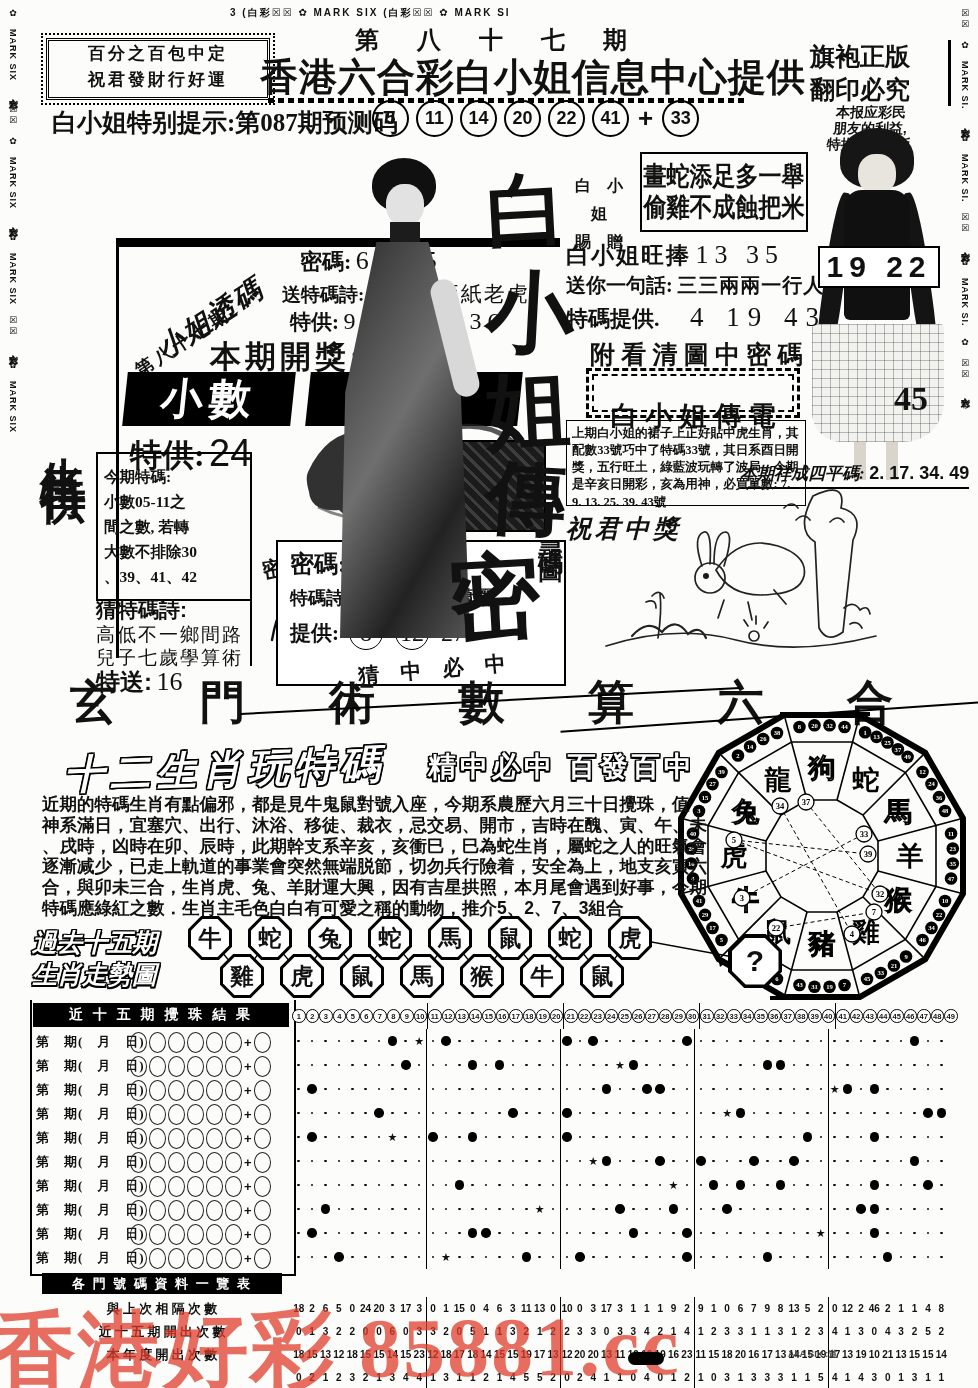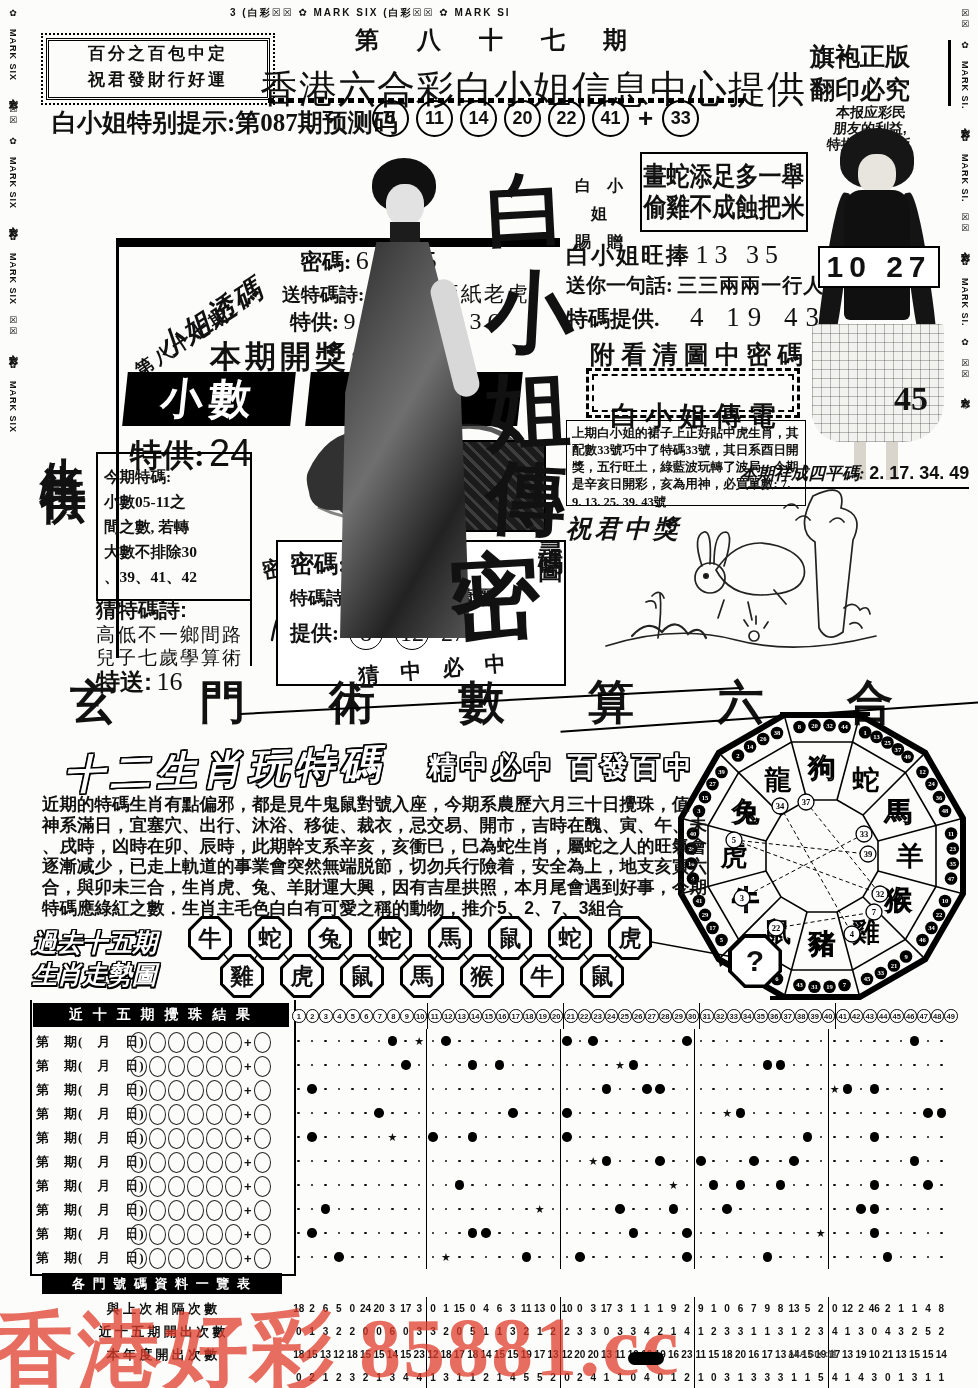--- a/index.html
+++ b/index.html
@@ -9,21 +9,21 @@
   .serif{font-family:"Liberation Serif","DejaVu Serif",serif;}
   .b{font-weight:bold;}
   .nowrap{white-space:nowrap;}
   .outline{color:#fff;text-shadow:-1.5px -1.5px 0 #000,1.5px -1.5px 0 #000,-1.5px 1.5px 0 #000,1.5px 1.5px 0 #000,0 -1.5px 0 #000,0 1.5px 0 #000,-1.5px 0 0 #000,1.5px 0 0 #000;}
   .edgestrip{width:26px;top:0;bottom:0;display:flex;flex-direction:column;align-items:center;gap:10px;padding-top:8px;font-size:9px;font-weight:bold;}
   .edgestrip span{writing-mode:vertical-rl;text-orientation:mixed;letter-spacing:1px;}
   .topstrip{left:230px;top:6px;font-size:10px;font-weight:bold;letter-spacing:2px;}
   .luckbox{left:46px;top:38px;width:218px;height:56px;border:3px double #000;outline:2px dotted #000;outline-offset:3px;
            text-align:center;font-size:17px;font-weight:bold;line-height:26px;letter-spacing:3px;}
   .issue{left:300px;top:24px;width:420px;text-align:center;font-size:24px;font-weight:bold;letter-spacing:38px;}
-  .maintitle{left:260px;top:64px;width:500px;text-align:center;font-size:38px;font-weight:normal;letter-spacing:1px;}
+  .maintitle{left:260px;top:52px;width:500px;text-align:center;font-size:38px;font-weight:bold;letter-spacing:1px;}
   .titlewave{left:268px;top:98px;width:480px;height:5px;
      background:repeating-linear-gradient(90deg,#000 0 6px,transparent 6px 10px);}
   .copyright{left:810px;top:40px;width:130px;font-size:25px;font-weight:bold;line-height:33px;border-right:3px solid #000;padding-right:8px;text-align:left;}
   .predlabel{left:52px;top:106px;font-size:25px;font-weight:bold;}
   .prednums{left:372px;top:100px;display:flex;gap:7px;align-items:center;}
   .pnum{width:33px;height:33px;border:2.4px solid #000;border-radius:50%;display:flex;align-items:center;justify-content:center;
         font-size:18px;font-weight:bold;}
   .plus{font-size:26px;font-weight:bold;margin:0 2px;}
   .notelines{left:800px;top:104px;width:140px;font-size:14px;font-weight:bold;line-height:16px;text-align:center;transform:skewX(-4deg);}
   .blackbar{background:#000;color:#fff;font-weight:bold;}
@@ -113,21 +113,21 @@
     <div>朋友的利益,</div>
     <div>特推出加强版</div>
   </div>
 
   <div class="abs" style="left:806px;top:128px;width:150px;height:352px;">
     <div class="abs" style="left:34px;top:0;width:74px;height:60px;background:#161616;border-radius:50% 50% 40% 40%;"></div>
     <div class="abs" style="left:52px;top:26px;width:38px;height:40px;background:#e8e4de;border-radius:45%;"></div>
     <div class="abs" style="left:18px;top:64px;width:20px;height:180px;background:#141414;border-radius:40%;transform:rotate(8deg);"></div>
     <div class="abs" style="left:104px;top:64px;width:20px;height:180px;background:#141414;border-radius:40%;transform:rotate(-8deg);"></div>
     <div class="abs" style="left:38px;top:62px;width:66px;height:130px;background:#101010;border-radius:18px 18px 6px 6px;"></div>
-    <div class="abs" style="left:12px;top:118px;width:118px;height:38px;background:#fff;border:2px solid #000;display:flex;align-items:center;justify-content:center;font-size:30px;font-weight:bold;letter-spacing:6px;">10 27</div>
+    <div class="abs" style="left:12px;top:118px;width:118px;height:38px;background:#fff;border:2px solid #000;display:flex;align-items:center;justify-content:center;font-size:30px;font-weight:bold;letter-spacing:6px;">19 22</div>
     <div class="abs plaid" style="left:6px;top:196px;width:132px;height:118px;border-radius:4px 4px 40px 30px;"></div>
     <div class="abs serif b" style="left:88px;top:252px;font-size:34px;">45</div>
     <div class="abs" style="left:48px;top:314px;width:12px;height:38px;background:#d9d4cc;"></div>
     <div class="abs" style="left:80px;top:314px;width:12px;height:38px;background:#d9d4cc;"></div>
   </div>
   <div class="abs nowrap" style="left:716px;top:462px;border-bottom:2.5px solid #000;padding-bottom:2px;margin-left:24px;">
     <span class="serif b" style="font-size:17px;font-style:italic;">本期祥成四平碼:</span>
     <span class="b" style="font-size:18px;">2. 17. 34. 49</span>
   </div>
 

